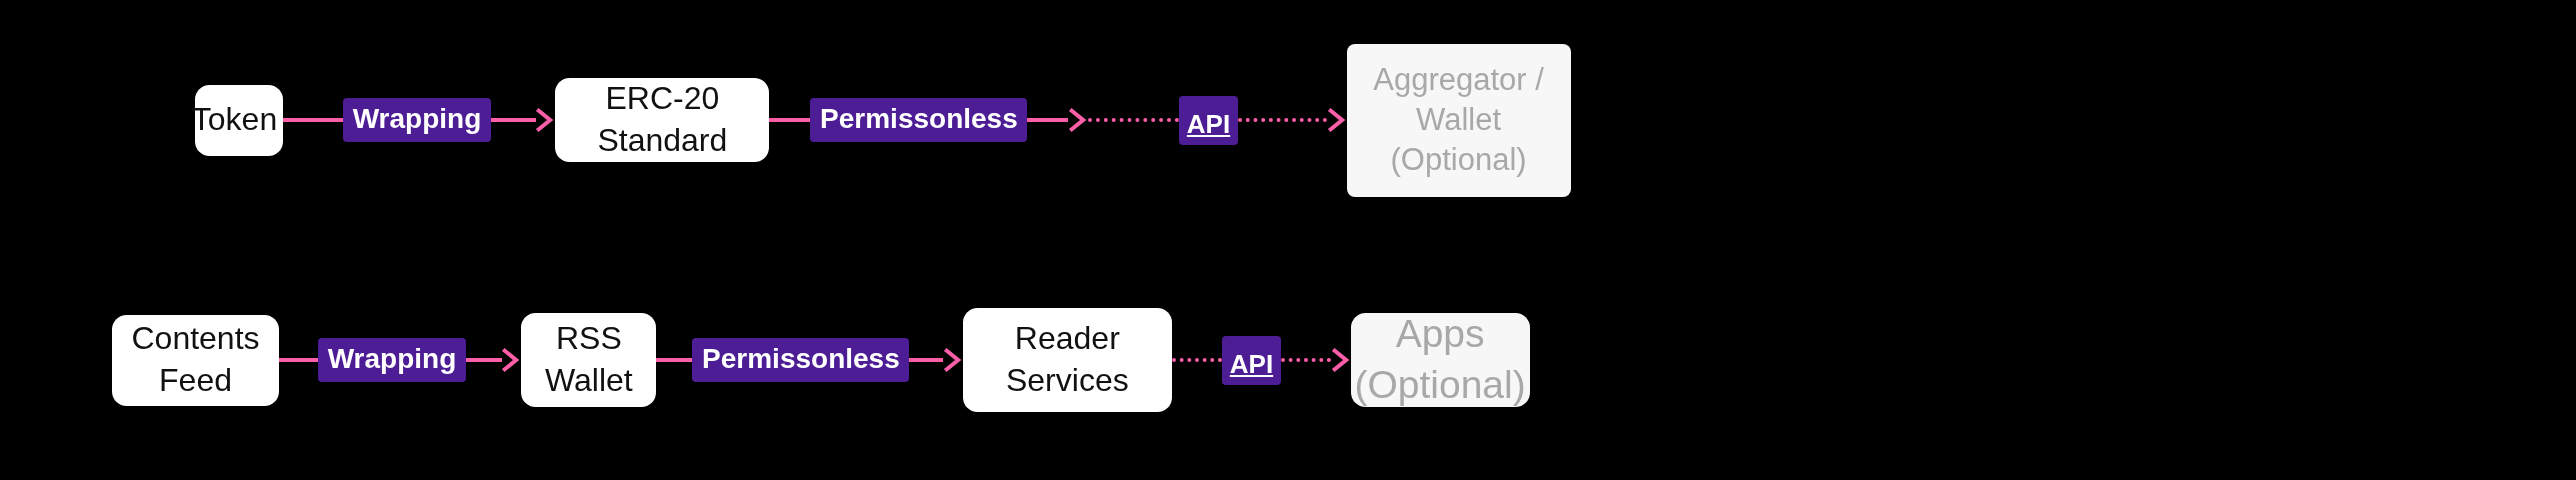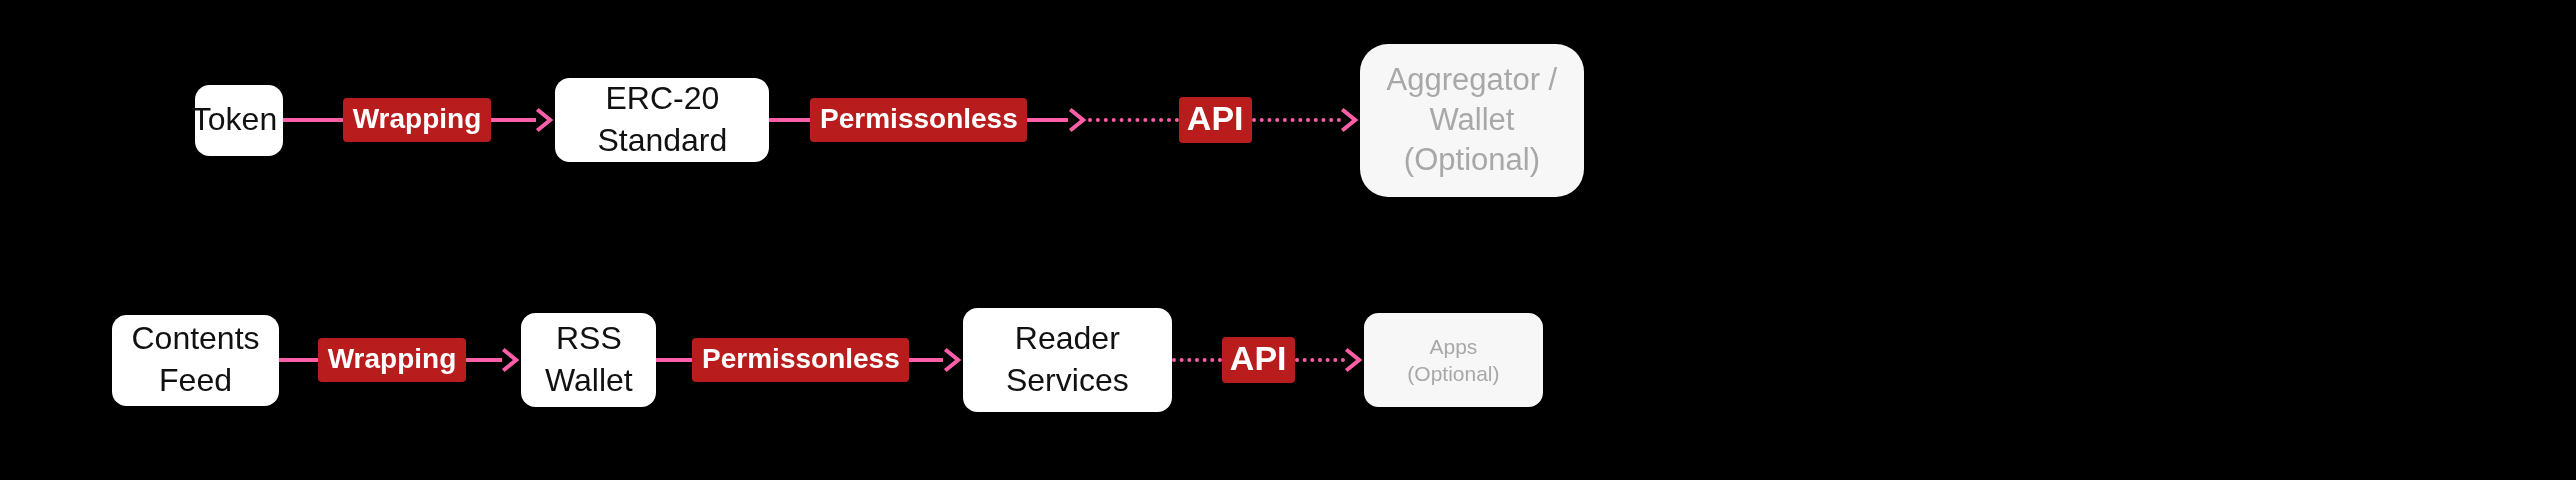--- a/index.html
+++ b/index.html
@@ -57,28 +57,28 @@
   .node.optional {
     background: #f7f7f7;
     color: #a8a8a8;
   }
 
   
   .r1 .node          { height: 71px;  font-size: 32px; padding: 0 21px; }
   .r1 .n-token       { width: 88px; padding-left: 12px; }
   .r1 .n-erc20       { width: 214px; height: 84px; }
   .r1 .n-uniswap     { width: 112px; }
-  .r1 .n-aggregator  { width: 224px; height: 153px; border-radius: 28px; font-size: 31px; }
+  .r1 .n-aggregator  { width: 224px; height: 153px; border-radius: 8px; font-size: 31px; }
 
   
   .r2 .node          { height: 78px;  font-size: 32px; padding: 0 21px; }
   .r2 .n-contents    { width: 167px; height: 91px; }
   .r2 .n-rss         { width: 135px; height: 94px; }
   .r2 .n-reader      { width: 209px; height: 104px; }
-  .r2 .n-apps        { width: 179px; height: 94px; font-size: 21px; }
+  .r2 .n-apps        { width: 179px; height: 94px; font-size: 39px; }
 
   
   .conn {
     flex: 0 0 auto;
     display: flex;
     align-items: center;
     position: relative;
   }
   .seg {
     flex: 0 0 auto;
@@ -87,33 +87,33 @@
   }
   .seg.dotted {
     background: none;
     height: 0;
     border-top: 4.9px dotted #fc5fa8;
   }
 
   
   .edge-label {
     flex: 0 0 auto;
-    background: #b91c1c;
+    background: #4c1d95;
     color: #ffffff;
     font-weight: 700;
     border-radius: 4px;
     padding: 7.3px 9.7px 9px 9.7px;
     font-size: 28px;
     line-height: 1;
     letter-spacing: 0px;
     white-space: nowrap;
     position: relative;
     z-index: 2;
   }
-  .edge-label.small { font-size: 34px; padding: 4px 8px 8px 8px; }
+  .edge-label.small { font-size: 26px; padding: 15px 8px 8px 8px; text-decoration: underline; }
 
   
   .arrowhead {
     flex: 0 0 auto;
     width: 21px;
     height: 28px;
     position: relative;
     margin-left: -1.6px;
   }
   .arrowhead svg { display: block; }

